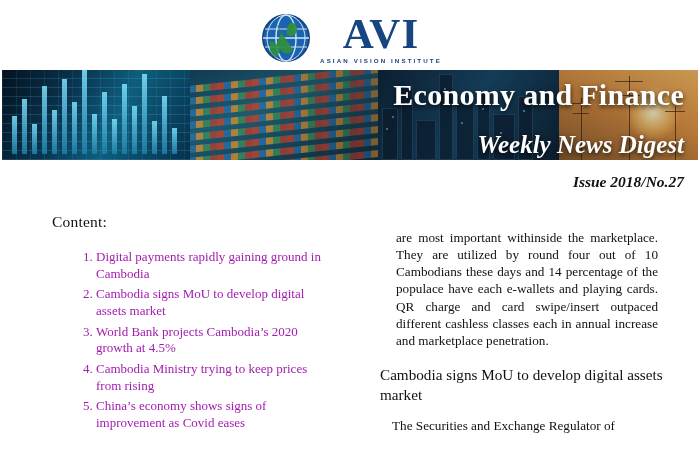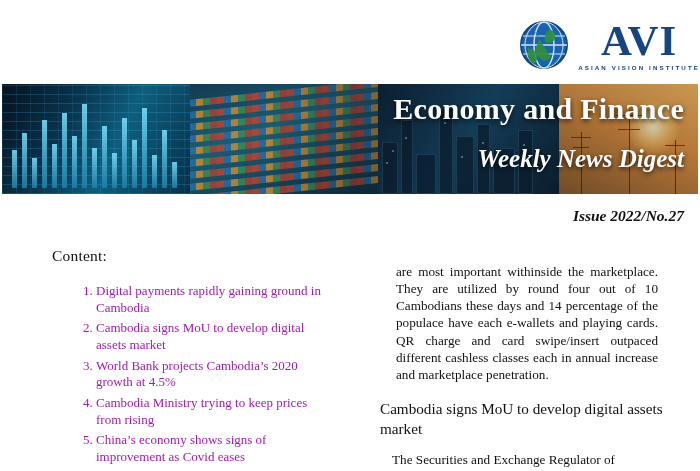--- a/index.html
+++ b/index.html
@@ -10,24 +10,24 @@
     width: 700px;
     height: 471px;
     background: #ffffff;
     font-family: "Liberation Serif", serif;
     overflow: hidden;
     position: relative;
   }
 
   
   .logo-header {
-    height: 84px;
+    height: 70px;
     display: flex;
     align-items: center;
-    justify-content: flex-end;
+    justify-content: center;
     gap: 6px;
     padding-top: 6px;
     box-sizing: border-box;
   }
   .globe-wrap {
     width: 56px;
     height: 56px;
     position: relative;
     flex: none;
   }
@@ -50,21 +50,21 @@
     font-size: 6.2px;
     letter-spacing: 2.1px;
     color: #16457f;
     margin-top: 3px;
     font-weight: bold;
   }
 
   
   .banner {
     position: relative;
-    height: 110px;
+    height: 90px;
     margin: 0 2px;
     overflow: hidden;
     background: #0a1a2b;
   }
   .banner-strip {
     position: absolute;
     inset: 0;
     display: flex;
   }
   .bpanel { position: relative; overflow: hidden; }
@@ -301,21 +301,21 @@
       <div class="cross" style="left:106px;bottom:48px;width:20px;"></div>
     </div>
   </div>
   <div class="banner-fade"></div>
   <div class="banner-title-wrap">
     <div class="banner-title">Economy and Finance</div>
     <div class="banner-subtitle">Weekly News Digest</div>
   </div>
 </div>
 
-<div class="issue-line">Issue 2022/No.27</div>
+<div class="issue-line">Issue 2018/No.27</div>
 
 <div class="body-wrap">
 
   <div class="col">
     <div class="content-heading">Content:</div>
     <ol class="content-list">
       <li>Digital payments rapidly gaining ground in Cambodia</li>
       <li>Cambodia signs MoU to develop digital assets market</li>
       <li>World Bank projects Cambodia’s 2020 growth at 4.5%</li>
       <li>Cambodia Ministry trying to keep prices from rising</li>

